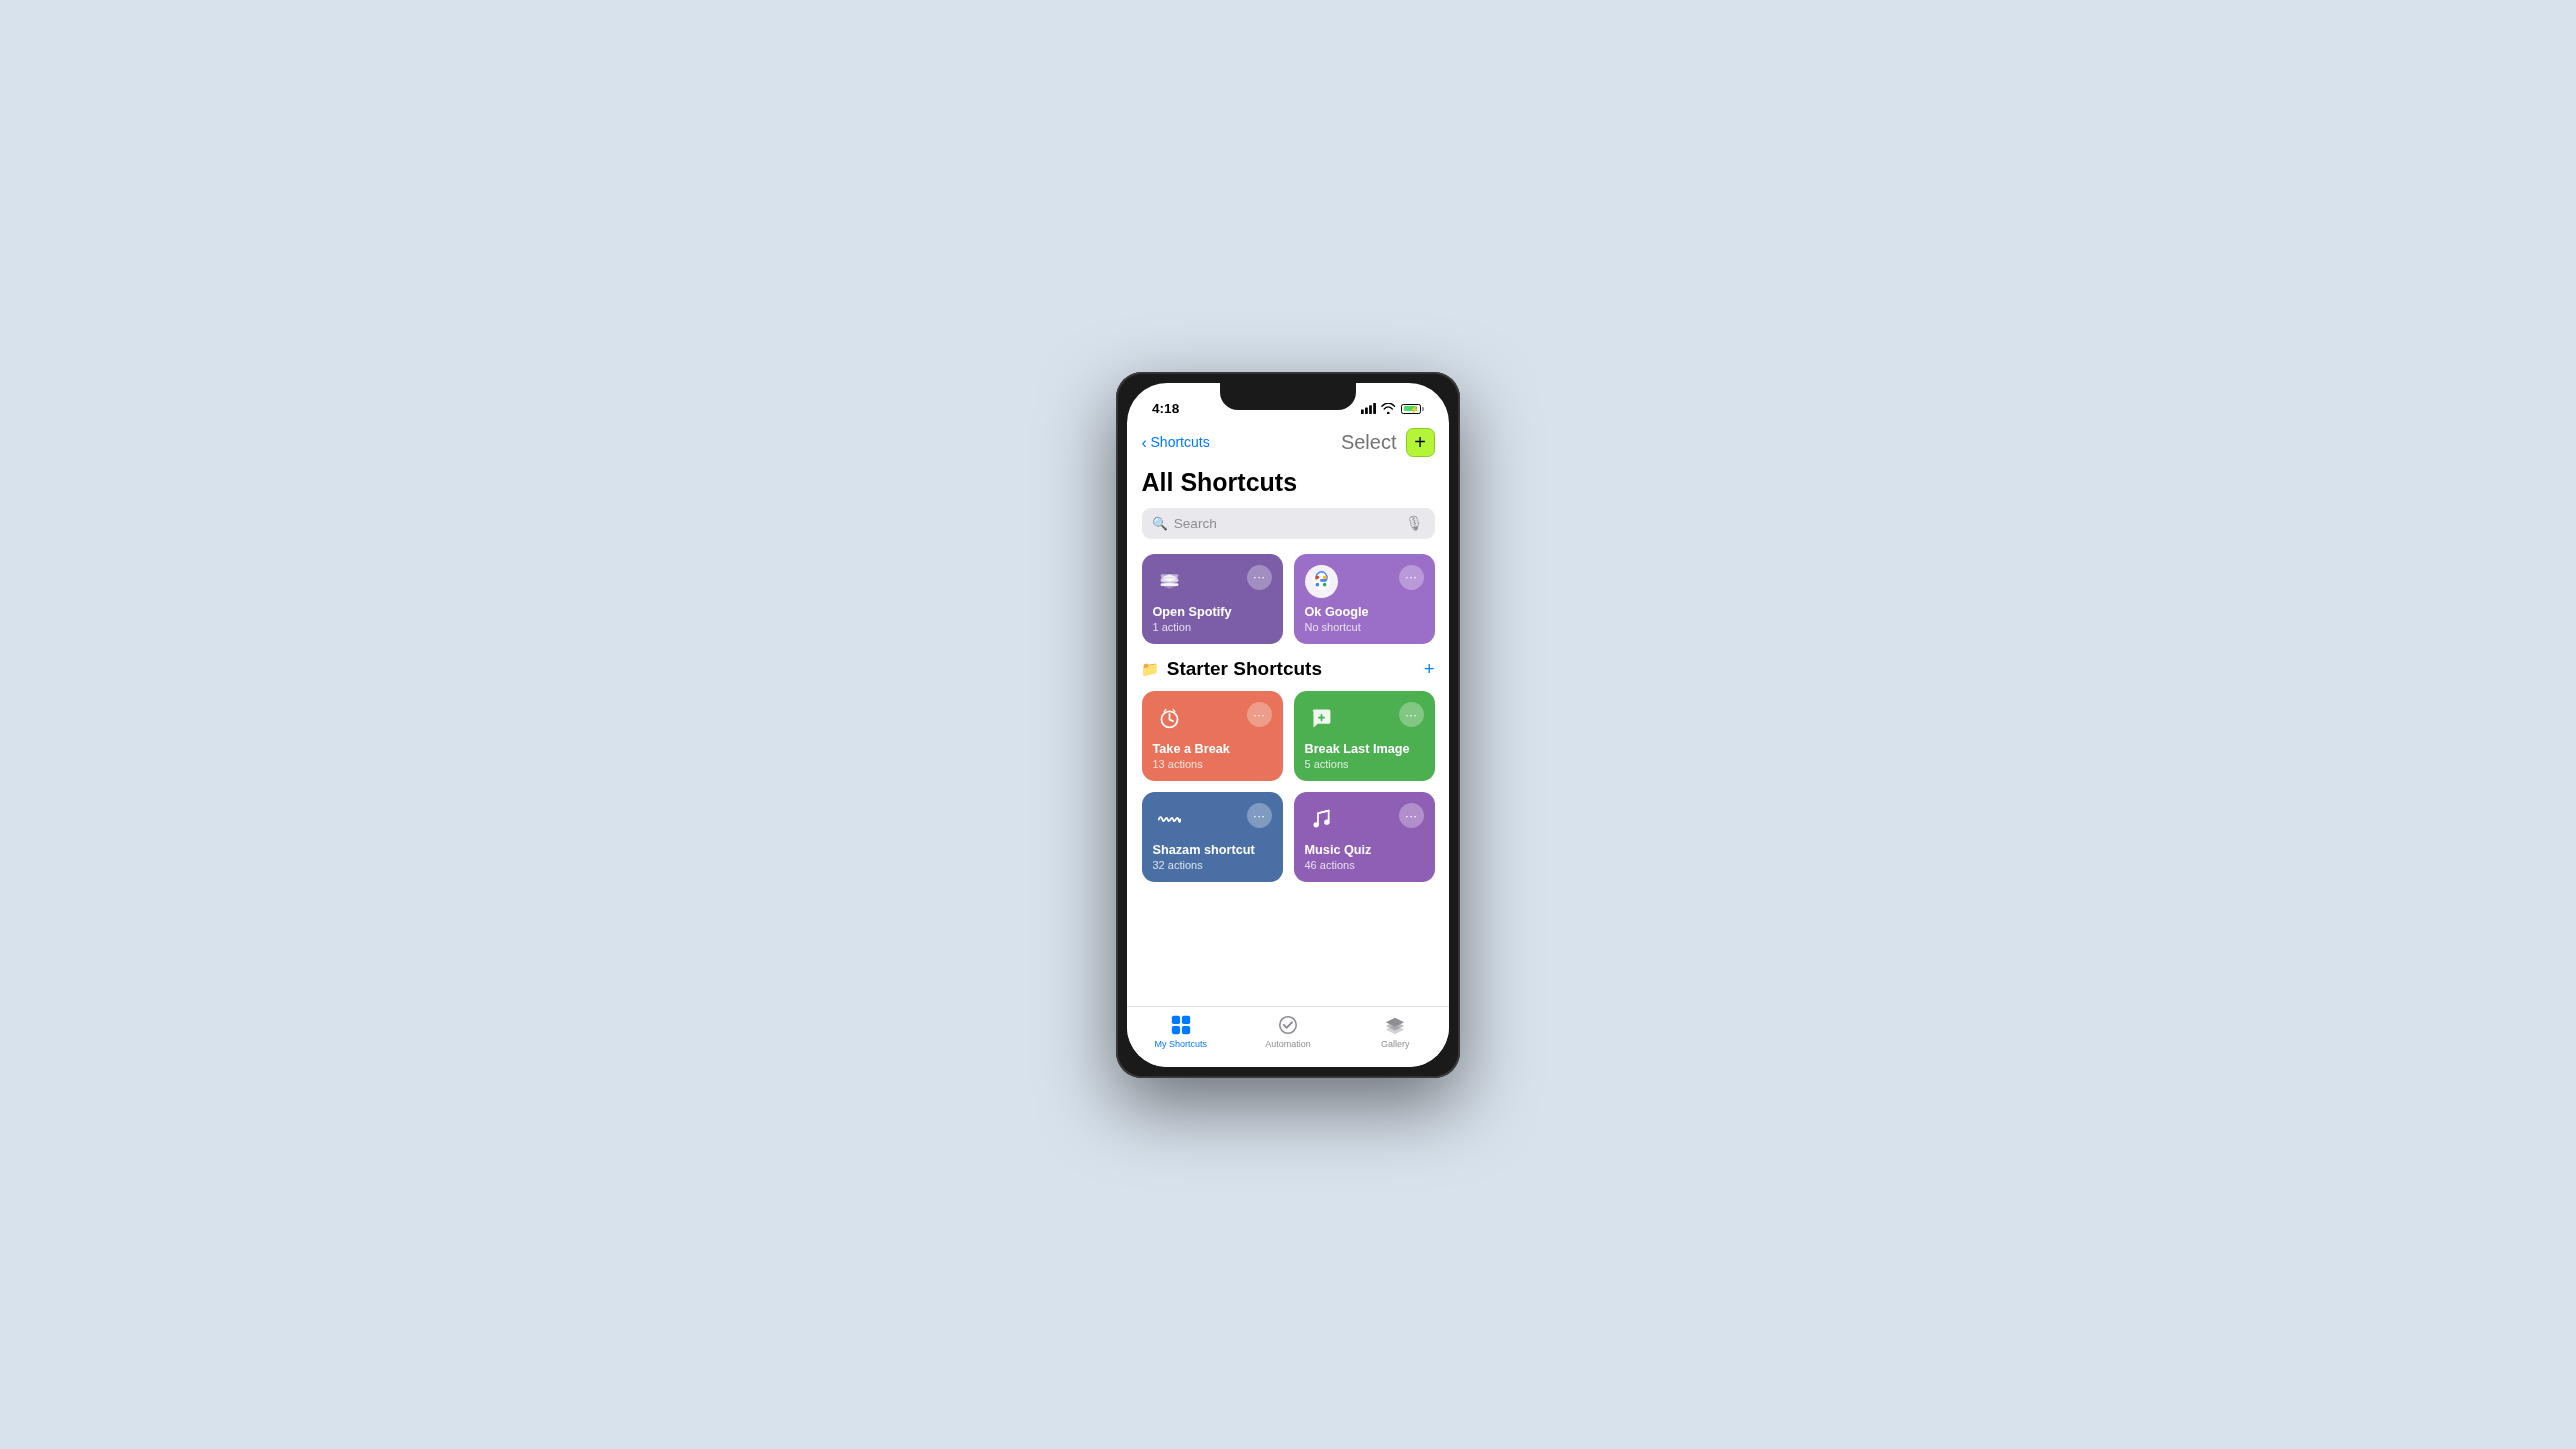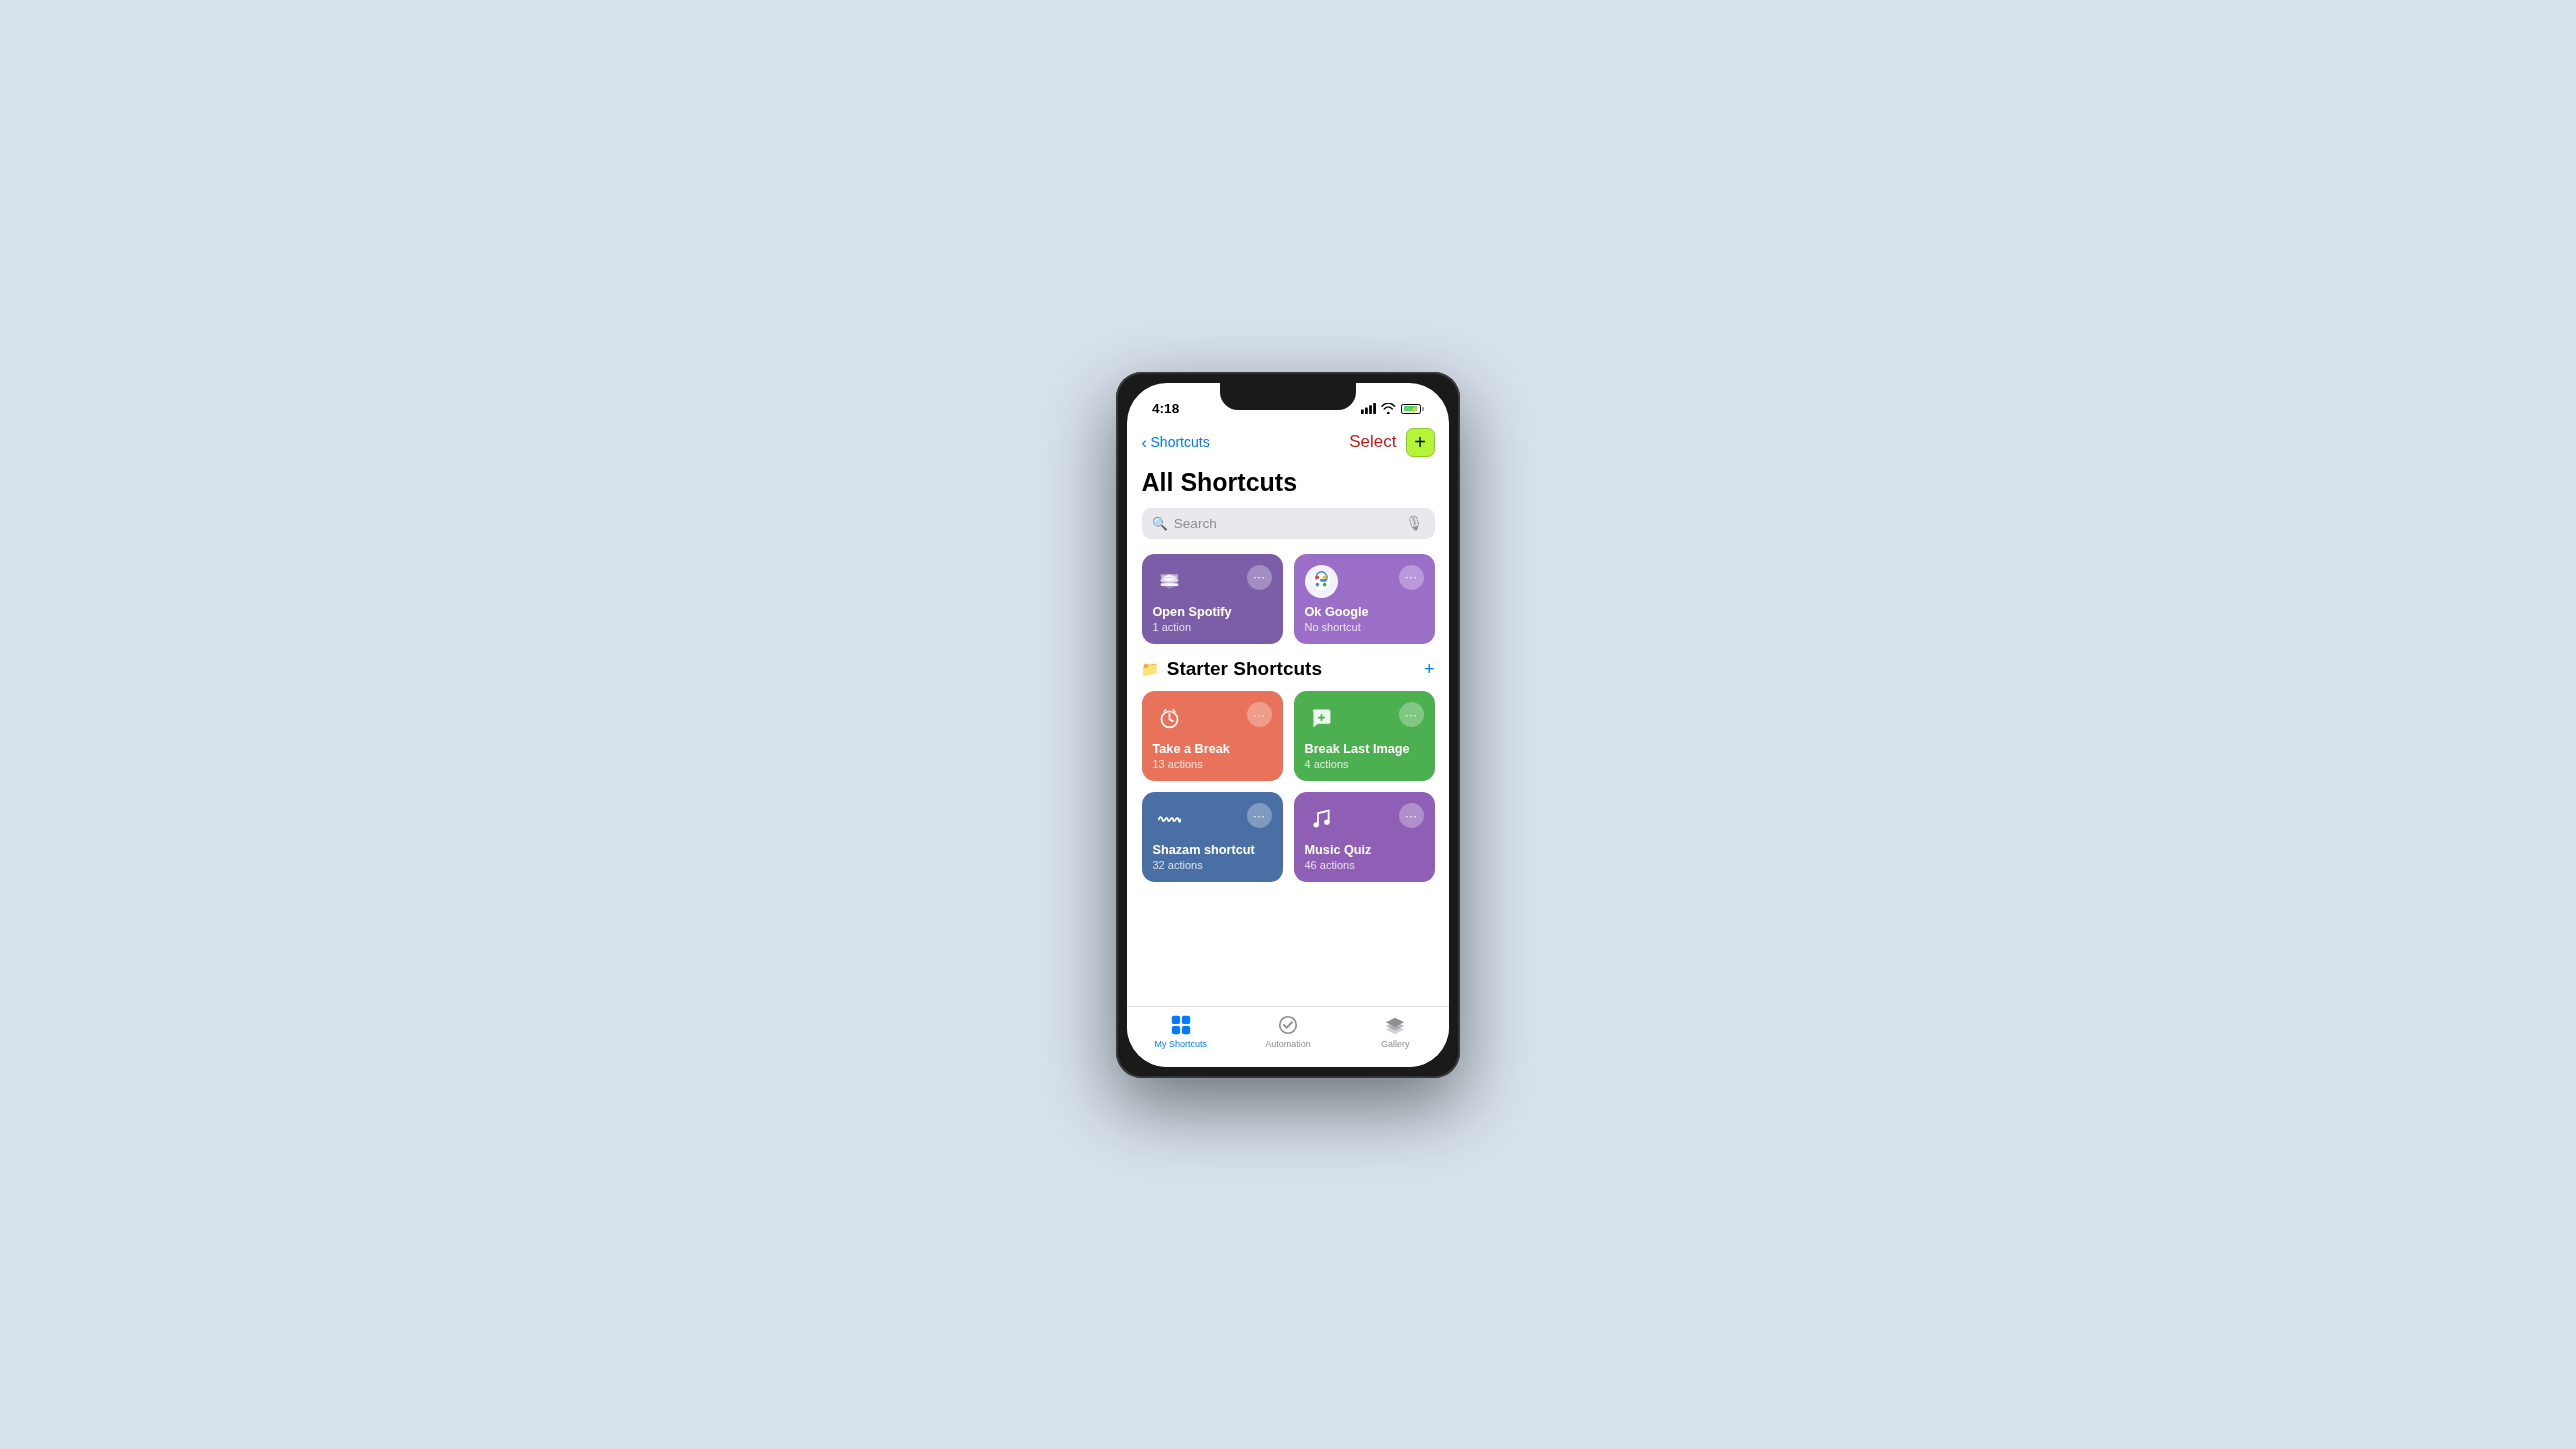--- a/index.html
+++ b/index.html
@@ -84,22 +84,22 @@
     .nav-back-text {
       color: #007AFF;
       font-size: 14px;
     }
     .nav-right {
       display: flex;
       align-items: center;
       gap: 9px;
     }
     .nav-select {
-      color: #b91c1c;
-      font-size: 17px;
+      color: #737373;
+      font-size: 20px;
       cursor: pointer;
       margin-left: 40px;
     }
     .nav-add-btn {
       width: 29px;
       height: 29px;
       background: #b5f538;
       border-radius: 7.2px;
       display: flex;
       align-items: center;
@@ -444,21 +444,21 @@
             <div class="card-icon">
               <svg width="25" height="25" viewBox="0 0 28 28" fill="none">
                 <path d="M4 6 C4 4.9 4.9 4 6 4 H22 C23.1 4 24 4.9 24 6 V18 C24 19.1 23.1 20 22 20 H10 L5 24 V6 Z" fill="white" opacity="0.9"></path>
                 <path d="M14 10 V16 M11 13 H17" stroke="#4CAF50" stroke-width="2" stroke-linecap="round"></path>
               </svg>
             </div>
             <div class="card-more">···</div>
           </div>
           <div class="card-bottom">
             <div class="card-title">Break Last Image</div>
-            <div class="card-subtitle">4 actions</div>
+            <div class="card-subtitle">5 actions</div>
           </div>
         </div>
 
         <div class="shortcut-card card-blue">
           <div class="card-top">
             <div class="card-icon">
               <svg width="25" height="25" viewBox="0 0 28 28" fill="none">
                 <path d="M2 14 C2 14 4 8 6 14 C8 20 10 8 12 14 C14 20 16 8 18 14 C20 20 22 8 24 14 C26 20 26 14 26 14" stroke="white" stroke-width="2" stroke-linecap="round" fill="none"></path>
               </svg>
             </div>

